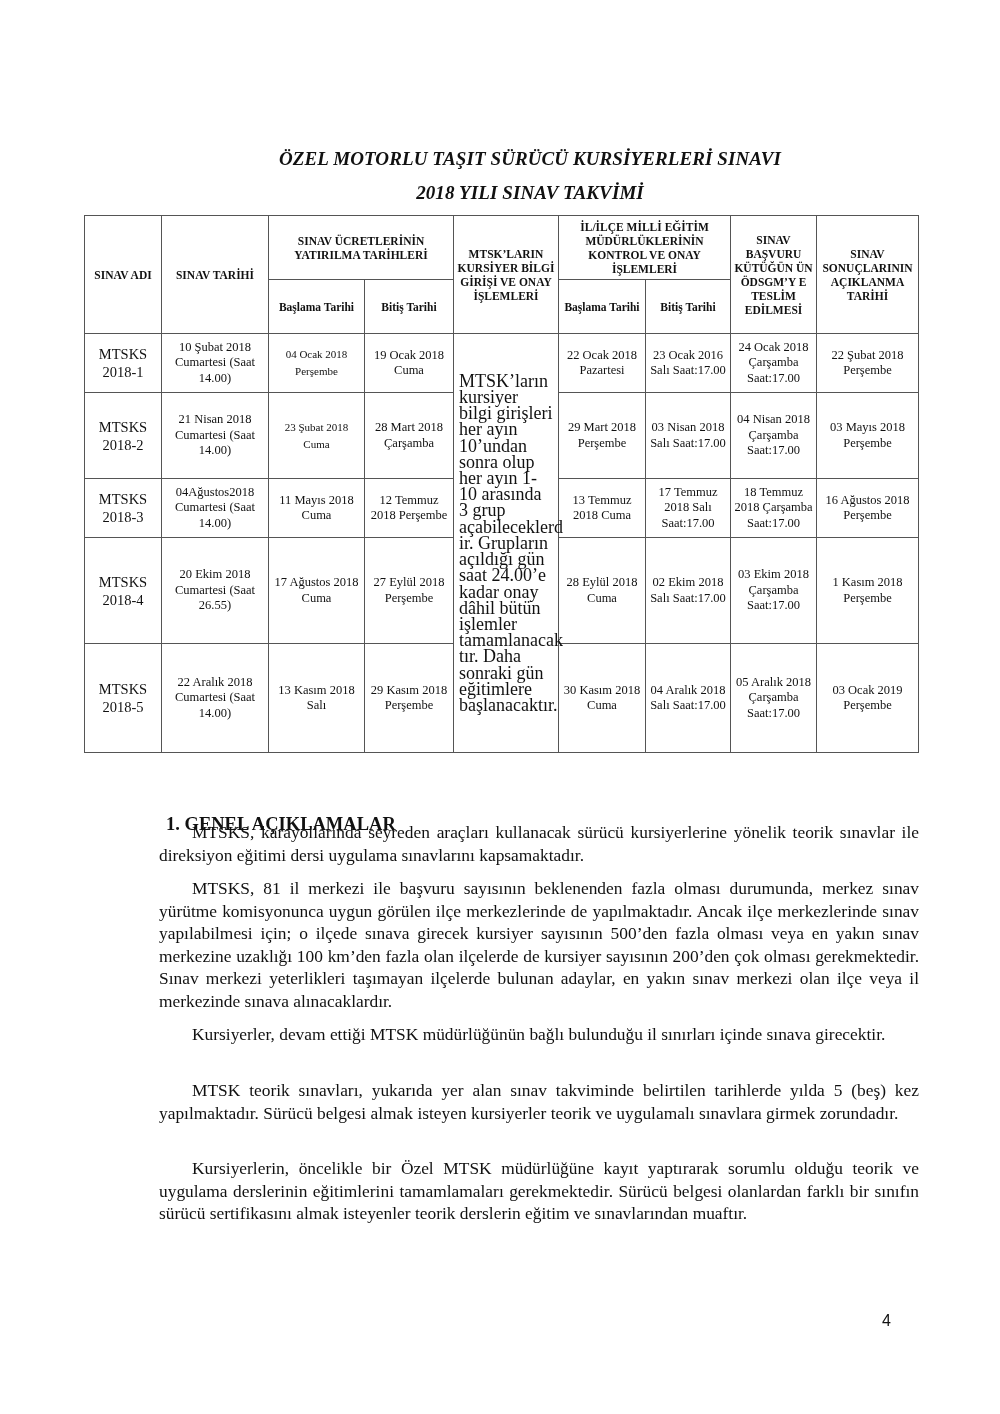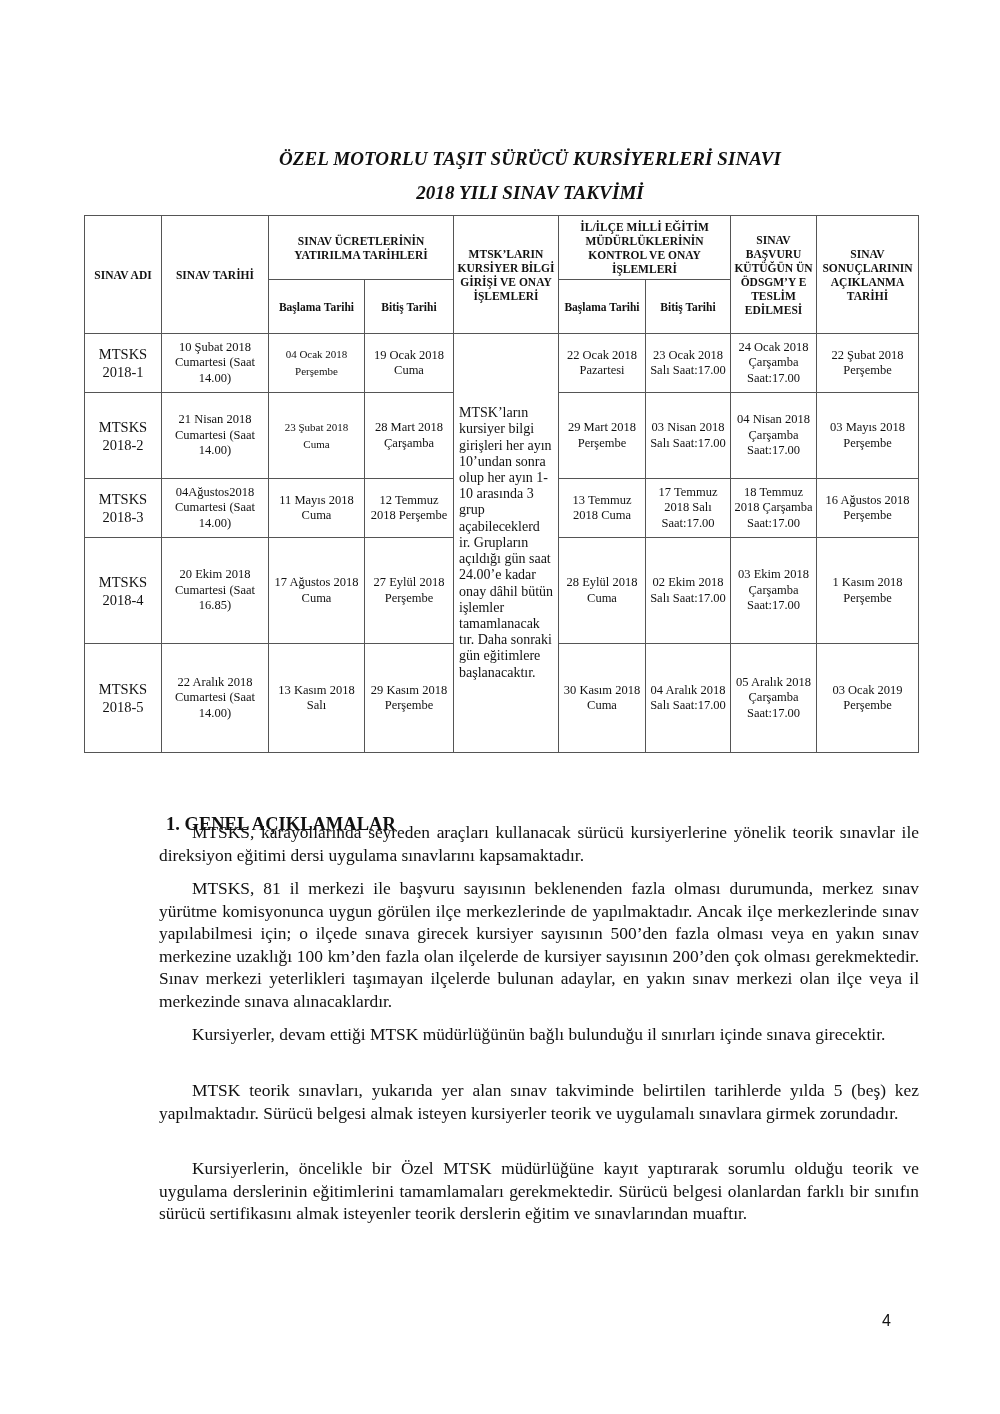--- a/index.html
+++ b/index.html
@@ -9,21 +9,21 @@
            font-weight:bold; font-style:italic; font-size:19px; letter-spacing:0.1px; }
   #t1 { top:148px; left:30px; }
   #t2 { top:182px; left:30px; }
   table.sched { position:absolute; left:84px; top:215px; border-collapse:collapse;
                 table-layout:fixed; width:834px; }
   table.sched td, table.sched th { border:1.5px solid #555; text-align:center;
                 vertical-align:middle; padding:0 3px; font-size:12.5px; line-height:15.5px; }
   table.sched th { font-weight:bold; font-size:11.5px; line-height:14px; }
   table.sched td.name { font-weight:normal; font-size:14.5px; line-height:18px; }
   table.sched td.big { font-size:11px; line-height:17px; }
-  table.sched td.note { text-align:left; font-size:14px; line-height:16.2px; padding:0 4px 0 5px; }
+  table.sched td.note { text-align:left; font-size:18px; line-height:16.2px; padding:0 4px 0 5px; }
   .section-head { position:absolute; left:166px; top:814px; font-weight:bold; font-size:18.5px; }
   .para { position:absolute; left:166px; width:727px; font-size:17.4px; line-height:22.5px;
           text-align:justify; text-indent:0; }
   #p1 { top:821px; }
   #p2 { top:877px; }
   #p3 { top:1023px; }
   #p4 { top:1079px; }
   #p5 { top:1157px; }
   .pagenum { position:absolute; left:882px; top:1312px; font-family:"Liberation Sans", sans-serif; font-size:16px; }
 </style>
@@ -63,21 +63,21 @@
     </tr>
   </thead>
   <tbody>
     <tr style="height:59px">
       <td class="name">MTSKS 2018-1</td>
       <td>10 Şubat 2018 Cumartesi (Saat 14.00)</td>
       <td class="big">04  Ocak 2018 Perşembe</td>
       <td>19 Ocak 2018 Cuma</td>
       <td rowspan="5" class="note">MTSK’ların kursiyer bilgi girişleri her ayın 10’undan sonra olup her ayın 1-10 arasında 3 grup açabileceklerd ir. Grupların açıldığı gün saat 24.00’e kadar onay dâhil bütün işlemler tamamlanacak tır. Daha sonraki gün eğitimlere başlanacaktır.</td>
       <td>22 Ocak 2018 Pazartesi</td>
-      <td>23 Ocak 2018 Salı Saat:17.00</td>
+      <td>23 Ocak 2016 Salı Saat:17.00</td>
       <td>24 Ocak 2018 Çarşamba Saat:17.00</td>
       <td>22 Şubat 2018 Perşembe</td>
     </tr>
     <tr style="height:86px">
       <td class="name">MTSKS 2018-2</td>
       <td>21 Nisan 2018 Cumartesi (Saat 14.00)</td>
       <td class="big">23 Şubat 2018 Cuma</td>
       <td>28  Mart 2018 Çarşamba</td>
       <td>29 Mart 2018 Perşembe</td>
       <td>03 Nisan 2018 Salı Saat:17.00</td>
@@ -89,21 +89,21 @@
       <td>04Ağustos2018 Cumartesi (Saat 14.00)</td>
       <td>11 Mayıs 2018 Cuma</td>
       <td>12 Temmuz 2018 Perşembe</td>
       <td>13 Temmuz 2018 Cuma</td>
       <td>17 Temmuz 2018 Salı Saat:17.00</td>
       <td>18 Temmuz 2018 Çarşamba Saat:17.00</td>
       <td>16 Ağustos 2018 Perşembe</td>
     </tr>
     <tr style="height:106px">
       <td class="name">MTSKS 2018-4</td>
-      <td>20 Ekim 2018 Cumartesi (Saat 16.85)</td>
+      <td>20 Ekim 2018 Cumartesi (Saat 26.55)</td>
       <td>17 Ağustos 2018 Cuma</td>
       <td>27 Eylül 2018 Perşembe</td>
       <td>28 Eylül 2018 Cuma</td>
       <td>02 Ekim 2018 Salı Saat:17.00</td>
       <td>03 Ekim 2018 Çarşamba Saat:17.00</td>
       <td>1 Kasım 2018 Perşembe</td>
     </tr>
     <tr style="height:109px">
       <td class="name">MTSKS 2018-5</td>
       <td>22 Aralık 2018 Cumartesi (Saat 14.00)</td>

